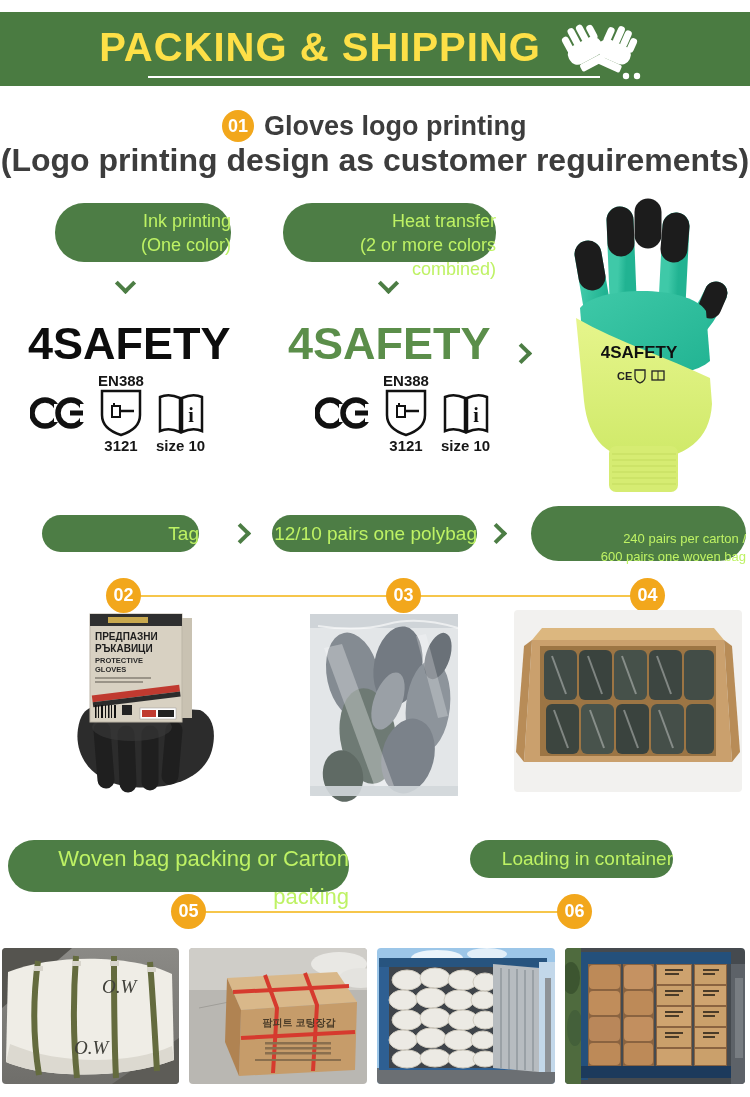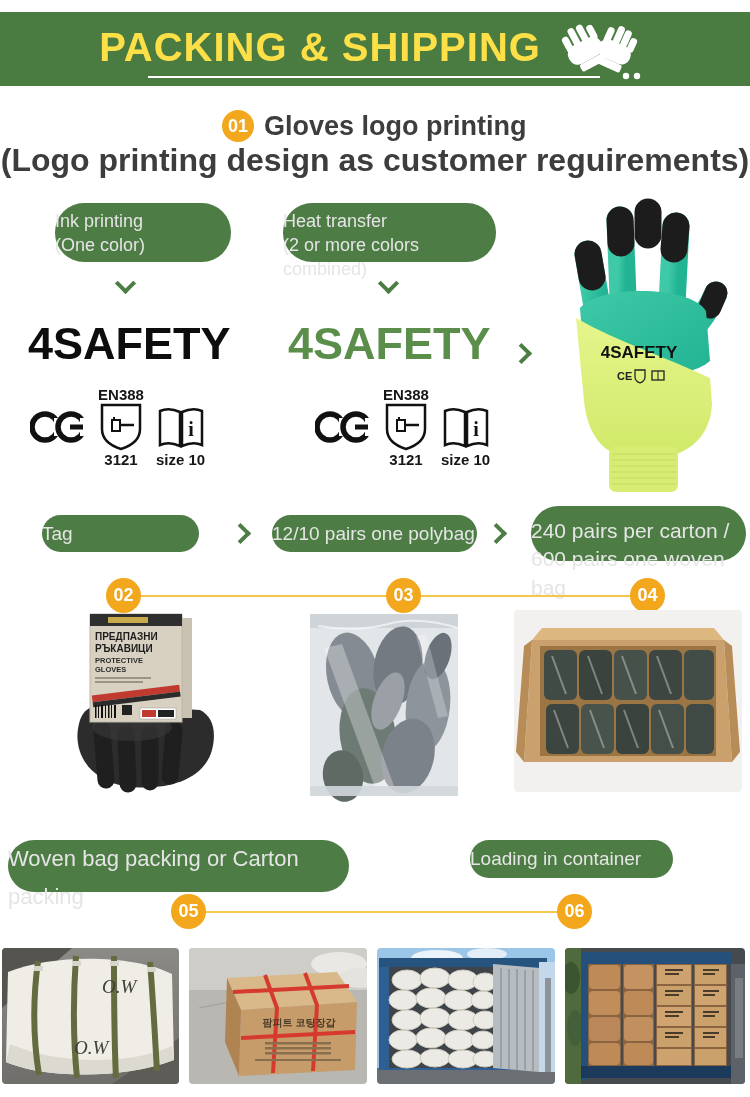--- a/index.html
+++ b/index.html
@@ -11,41 +11,41 @@
         color:#fde047;font-size:40px;font-weight:bold;letter-spacing:1px;white-space:nowrap;}
   .banner-underline{position:absolute;left:148px;top:64px;width:452px;height:2px;background:#ffffff;}
   .banner-gloves{position:absolute;left:556px;top:6px;}
   
   .step-circle{position:absolute;width:32px;height:32px;border-radius:50%;background:#f2a71c;
         color:#fff;font-size:18px;font-weight:bold;text-align:center;line-height:32px;}
   .s1-title{position:absolute;left:264px;top:111px;font-size:27px;font-weight:bold;color:#3d3d3d;}
   .s1-subtitle{position:absolute;left:0;top:142px;width:750px;text-align:center;
         font-size:32px;font-weight:bold;color:#3d3d3d;}
   
-  .pill{position:absolute;background:#4d7d45;color:#e5e5e5;border-radius:29px;text-align:left;}
+  .pill{position:absolute;background:#4d7d45;color:#bef264;border-radius:29px;text-align:right;}
   .pill-2l{font-size:18px;line-height:1.32;padding-top:7px;box-sizing:border-box;}
   .pill-ink{left:55px;top:203px;width:176px;height:59px;}
   .pill-heat{left:283px;top:203px;width:213px;height:59px;}
   .pill-tag{left:42px;top:515px;width:157px;height:37px;font-size:19px;line-height:37px;}
   .pill-polybag{left:272px;top:515px;width:205px;height:37px;font-size:19px;line-height:37px;}
-  .pill-carton{left:531px;top:506px;width:215px;height:55px;font-size:21px;line-height:1.35;padding-top:11px;box-sizing:border-box;}
+  .pill-carton{left:531px;top:506px;width:215px;height:55px;font-size:13px;line-height:1.35;padding-top:24px;box-sizing:border-box;}
   .pill-woven{left:8px;top:840px;width:341px;height:52px;font-size:22px;line-height:38px;}
   .pill-loading{left:470px;top:840px;width:203px;height:38px;font-size:19px;line-height:38px;}
   
   .chev{position:absolute;width:11px;height:11px;border-top:4px solid #4c7d44;border-right:4px solid #4c7d44;}
   .chev-down{transform:rotate(135deg);}
   .chev-right{transform:rotate(45deg);}
   
   .brand{position:absolute;top:318px;font-size:45px;font-weight:bold;letter-spacing:0px;}
   .brand-black{left:28px;color:#0d0d0d;}
   .brand-green{left:288px;color:#5b8e4a;}
   
   .cert-group{position:absolute;top:372px;display:flex;align-items:flex-end;gap:12px;}
   .cg1{left:30px;} .cg2{left:315px;}
-  .cert-col{display:flex;flex-direction:column;align-items:center;margin-top:14px;}
+  .cert-col{display:flex;flex-direction:column;align-items:center;}
   .cert-label{font-size:15px;color:#161616;font-weight:bold;}
   .cert-ce{margin-bottom:20px;}
   
   .tline{position:absolute;height:2px;background:#f6c64b;}
   .marker{position:absolute;width:35px;height:35px;border-radius:50%;background:#f2a71c;
         color:#fff;font-size:18px;font-weight:bold;text-align:center;line-height:35px;}
   
   .photo{position:absolute;}
   .photo svg{display:block;border-radius:4px;}
 </style>

